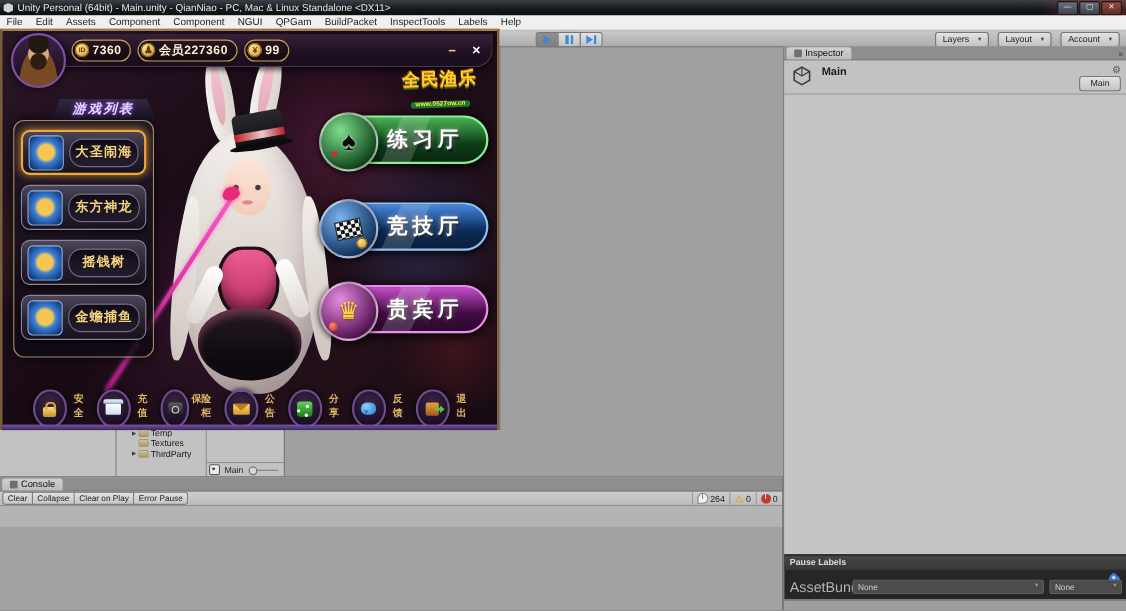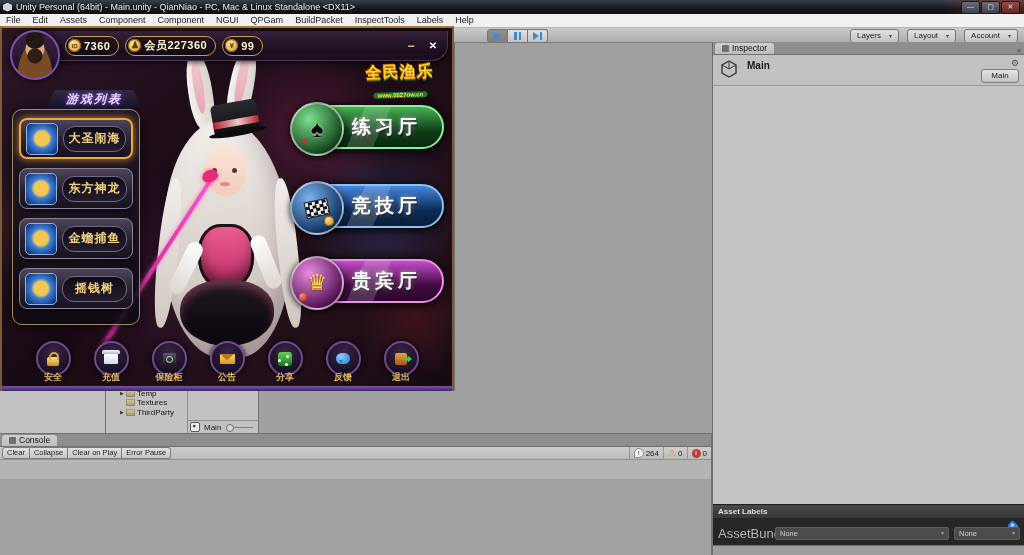--- a/index.html
+++ b/index.html
@@ -223,21 +223,21 @@
   .checker{width:22px;height:15px;transform:rotate(-12deg);border:1px solid #2a2a2a;
     background:conic-gradient(#121212 25%,#f0f0f0 0 50%,#121212 0 75%,#f0f0f0 0) 0 0/7px 7px;}
   .hicon.flag::after{content:"";position:absolute;right:8px;bottom:7px;width:10px;height:10px;border-radius:50%;
     background:radial-gradient(circle at 35% 30%,#ffe080,#c08a1c);box-shadow:inset 0 0 0 1px #8a5c10;}
   .hicon.trophy{background:radial-gradient(circle at 35% 30%,#ea8ce2,#4a0c4a 78%);}
   .hicon.trophy::before{content:"♛";font-size:22px;color:#ffd84a;text-shadow:0 1px 2px #6a4200;}
   .hicon.trophy::after{content:"";position:absolute;left:7px;bottom:7px;width:8px;height:8px;border-radius:50%;
     background:radial-gradient(circle at 35% 30%,#ff8a6a,#b82a18);}
   
   .gfooter{position:absolute;z-index:6;left:28px;right:28px;bottom:7px;display:flex;justify-content:space-between;}
-  .fitem{width:46px;display:flex;flex-direction:column;align-items:center;}
+  .fitem{width:46px;display:flex;align-items:center;text-align:right;}
   .fcirc{width:31px;height:31px;border-radius:50%;margin-bottom:-5px;
     background:radial-gradient(circle at 50% 32%,#3c2546,#160d20 82%);
     border:2px solid #6d4b8e;box-shadow:0 0 5px #000;display:flex;align-items:center;justify-content:center;}
   .flab{font-size:9px;font-weight:bold;color:#e2ba5e;text-shadow:0 1px 2px #000,0 0 3px #4a2a6a;}
   .fi{position:relative;display:block;}
   .fi-lock{width:12px;height:9px;background:linear-gradient(#ffe080,#c89020);border-radius:2px;margin-top:5px;}
   .fi-lock::before{content:"";position:absolute;left:2px;top:-5px;width:6px;height:6px;border:2px solid #d8a830;border-bottom:none;border-radius:5px 5px 0 0;}
   .fi-shop{width:14px;height:10px;background:linear-gradient(#ffffff,#cfe0f0);border-radius:1px;}
   .fi-shop::before{content:"";position:absolute;left:-2px;top:-4px;width:18px;height:4px;background:linear-gradient(#f4f4f4,#9ec0e2);border-radius:2px 2px 0 0;}
   .fi-safe{width:13px;height:12px;background:linear-gradient(#5c5c64,#17171c);border-radius:2px;}
@@ -722,25 +722,25 @@
         <div class="gitem selected">
             <span class="gic"></span>
             <span class="glabel">大圣闹海</span>
           </div>
         <div class="gitem">
             <span class="gic"></span>
             <span class="glabel">东方神龙</span>
           </div>
         <div class="gitem">
             <span class="gic"></span>
-            <span class="glabel">金蟾捕鱼</span>
+            <span class="glabel">摇钱树</span>
           </div>
         <div class="gitem">
             <span class="gic"></span>
-            <span class="glabel">摇钱树</span>
+            <span class="glabel">金蟾捕鱼</span>
           </div>
       </div>
 
       <div class="hall h1" style="--c1: #0c3c16; --c2: #46b152; --cb: #8cf09a;">
         <span class="hicon cards"></span>
         <span class="hlabel">练习厅</span>
       </div>
       <div class="hall h2" style="--c1: #0b2b56; --c2: #4687e0; --cb: #8cc2f0;">
         <span class="hicon flag">
             <span class="checker"></span>
@@ -845,21 +845,21 @@
             <path d="M10 2 17 6v8l-7 4-7-4V6z" fill="none" stroke="#3a3a3a" stroke-width="1.4"></path>
             <path d="M10 2v8m0 0 7-4m-7 4L3 6" stroke="#3a3a3a" stroke-width="1" fill="none"></path>
           </svg>
       </span>
       <span class="insptitle">Main</span>
       <span class="gear"></span>
       <span class="openbtn">Main</span>
     </div>
     <div class="inspbody"></div>
     <div class="assetlabels">
-      <div class="alhdr">Asset Labels</div>
+      <div class="alhdr">Pause Labels</div>
       <div class="albody">
         <span class="tagicon"></span>
         <div class="abrow">
           <span class="ablabel">AssetBundle</span>
           <span class="alselect wide">
               <span>None</span>
             </span>
           <span class="alselect narrow">
               <span>None</span>
             </span>

